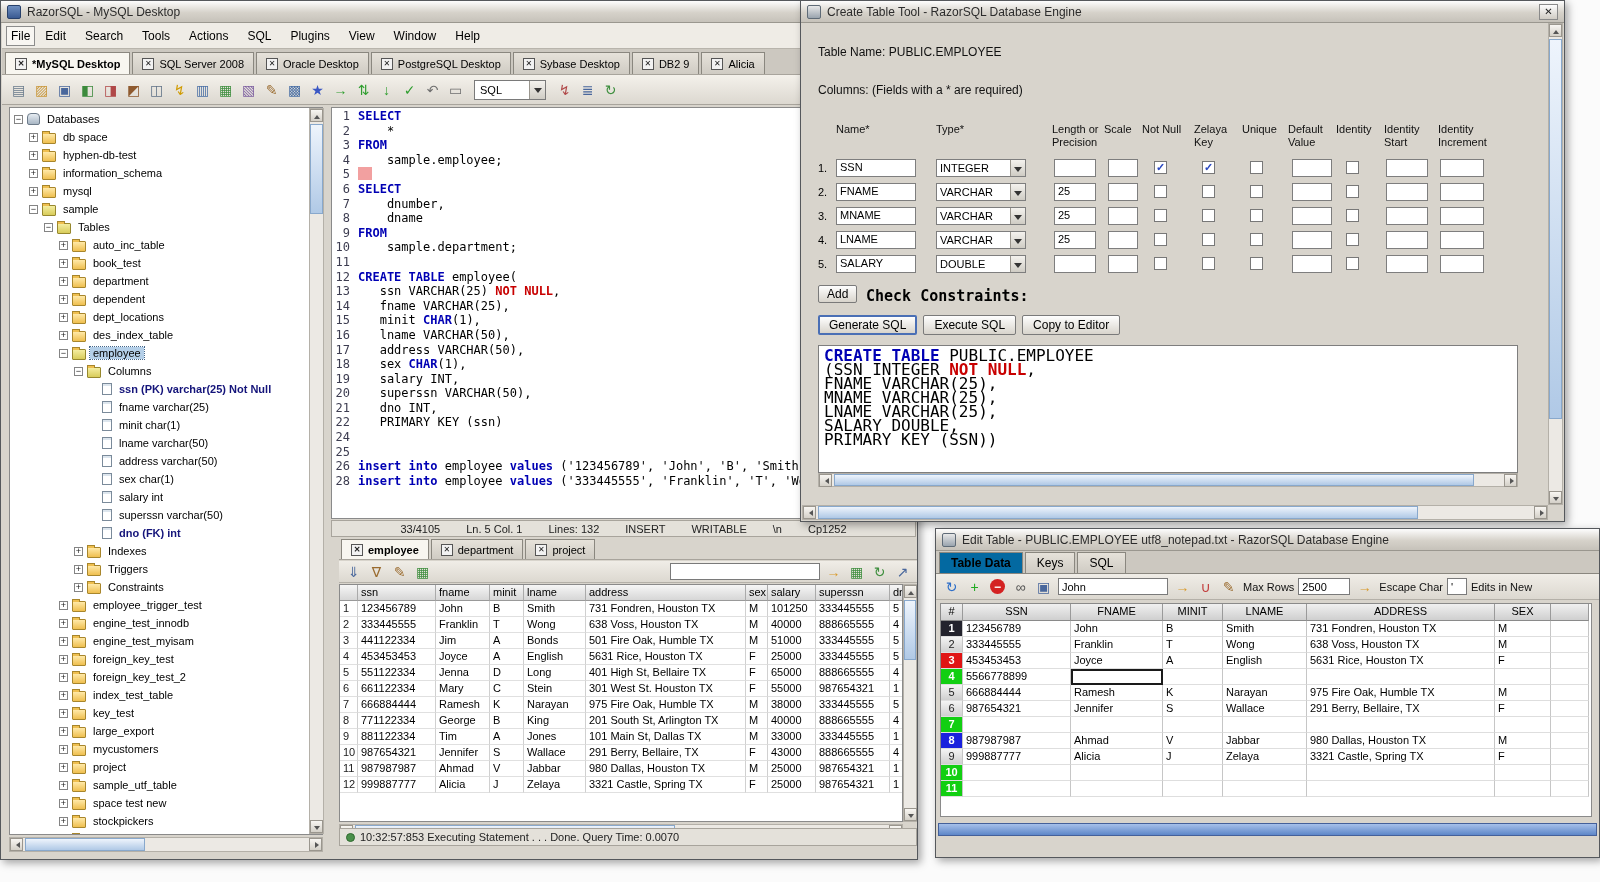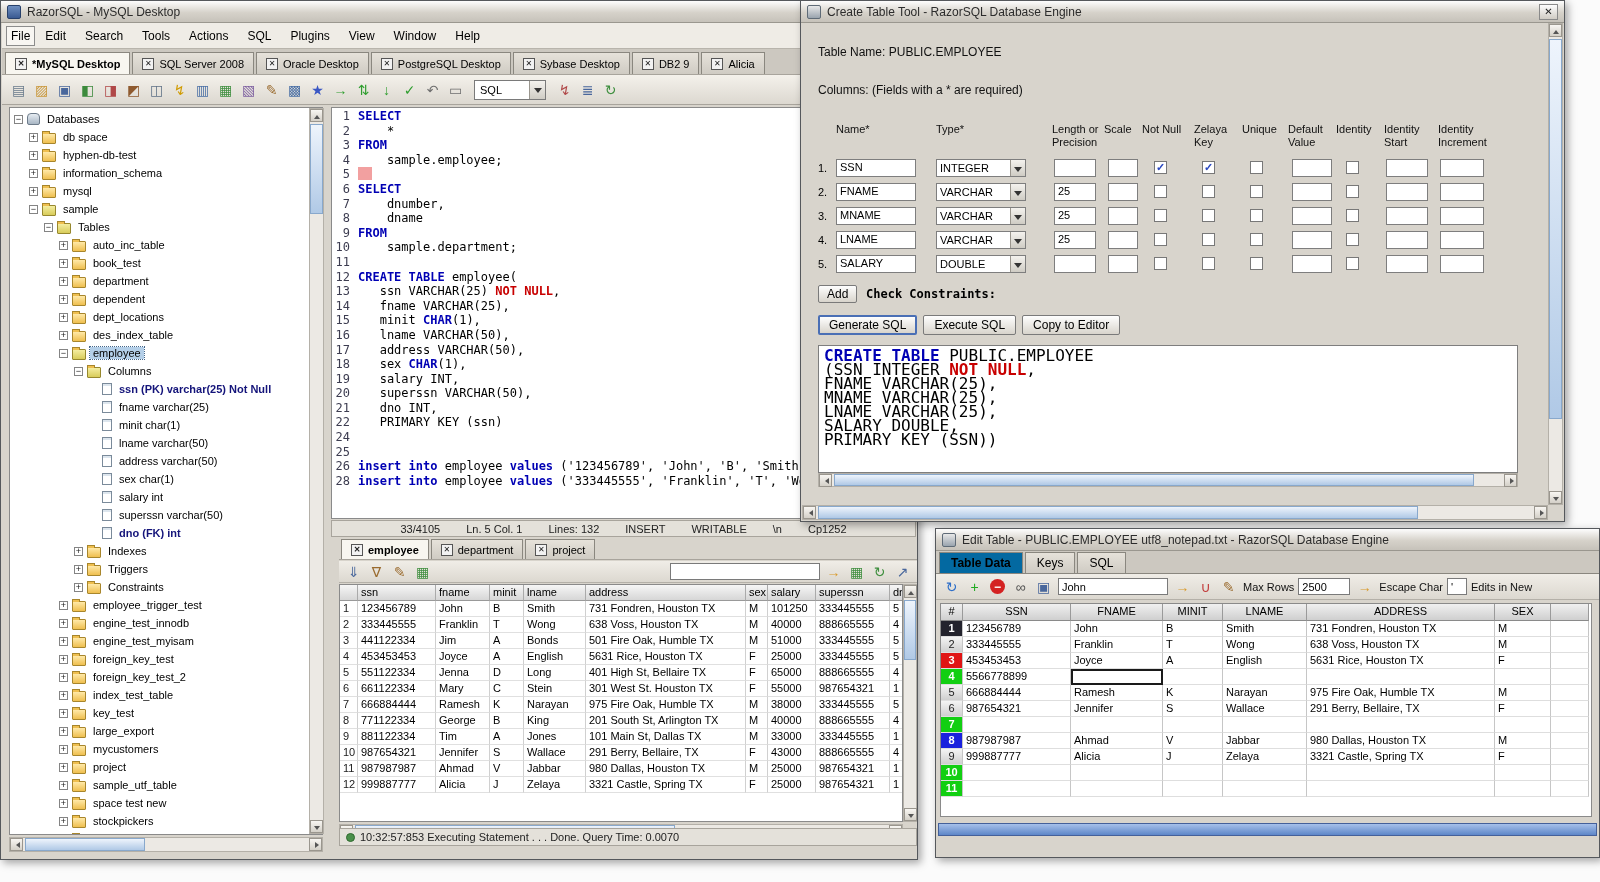--- a/index.html
+++ b/index.html
@@ -85,21 +85,21 @@
   .cnum{position:absolute;font-size:11px}
   .cinput{position:absolute;height:18px;background:#fff;border:1px solid #7e7e7e;font-size:11px;padding:1px 3px;overflow:hidden;white-space:nowrap}
   .cselect{position:absolute;height:18px;background:#fff;border:1px solid #7e7e7e;font-size:11px;display:flex;align-items:center;overflow:hidden}
   .cselval{padding-left:3px;flex:1;white-space:nowrap;overflow:hidden}
   .cselarr{width:15px;align-self:stretch;flex:none;background:linear-gradient(#f4f2ee,#cfccc4);border-left:1px solid #9a968e;position:relative}
   .cselarr::after{content:"";position:absolute;left:3px;top:7px;border:4px solid transparent;border-top:5px solid #333}
   .ccb{position:absolute;width:13px;height:13px;background:#fff;border:1px solid #787878;font-size:11px;line-height:11px;text-align:center;color:#2a48c0;font-weight:bold}
   .btn{display:inline-block;background:linear-gradient(#fefefe,#d8d4cc);border:1px solid #7a7a7a;padding:2px 10px;font-size:12px;border-radius:2px;white-space:nowrap}
   .btn.focus{border:2px solid #4a6fb5;padding:1px 9px}
   .btnrow{position:absolute;display:flex;gap:6px}
-  .monob{font-family:"DejaVu Sans Mono",monospace;font-weight:bold;font-size:12px}
+  .monob{font-family:"DejaVu Sans Mono",monospace;font-weight:bold;font-size:15px}
   .sqlbox{position:absolute;background:#fff;border:1px solid #7e7e7e;font-family:"DejaVu Sans Mono",monospace;font-size:16px;line-height:14px;padding:3px 5px;overflow:hidden}
   
   .etabs{position:absolute;left:0;top:22px;right:0;height:23px;background:#ccc8c0;border-bottom:1px solid #8a877f;display:flex;align-items:flex-end;padding-left:3px}
   .etab{padding:0 11px;height:21px;line-height:21px;background:linear-gradient(#e6e2da,#cfcbc3);border:1px solid #8a877f;border-bottom:none;margin-right:2px;font-size:12px}
   .etab.active{background:#0369a1;font-weight:bold}
   .etoolbar{position:absolute;left:0;top:45px;right:0;height:26px;display:flex;align-items:center;gap:4px;padding:0 5px;background:linear-gradient(#f0ede7,#dcd8d0);border-bottom:1px solid #b4b0a8;overflow:hidden;white-space:nowrap}
   .tlbl{font-size:11px;color:#111;flex:none}
   .egrid{position:absolute;left:4px;top:74px;width:652px;height:214px;background:#fff;border:1px solid #8a8a8a;overflow:hidden}
   .ecell{flex:none;height:16px;padding:1px 3px;font-size:11px;line-height:13px;white-space:nowrap;overflow:hidden;border-right:1px solid #c6c6c6;border-bottom:1px solid #dedede}
   .ehead{background:linear-gradient(#f0f0f0,#cfcfcf);border-right:1px solid #9a9a9a;border-bottom:1px solid #8a8a8a;text-align:center;height:17px}

